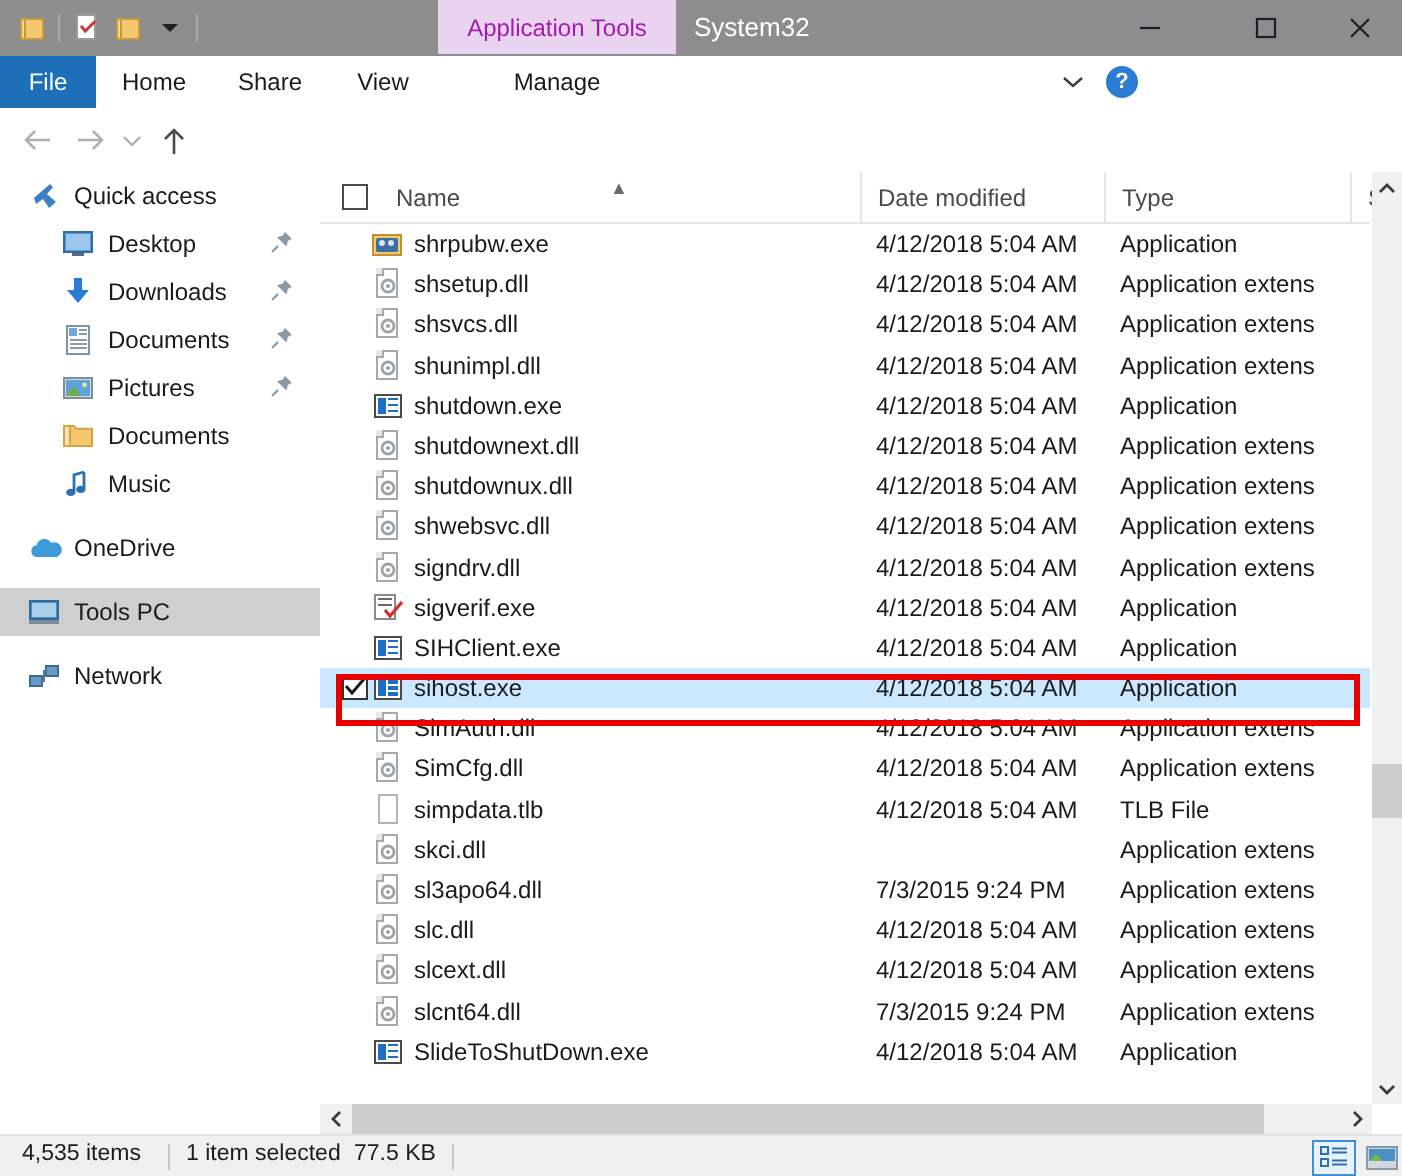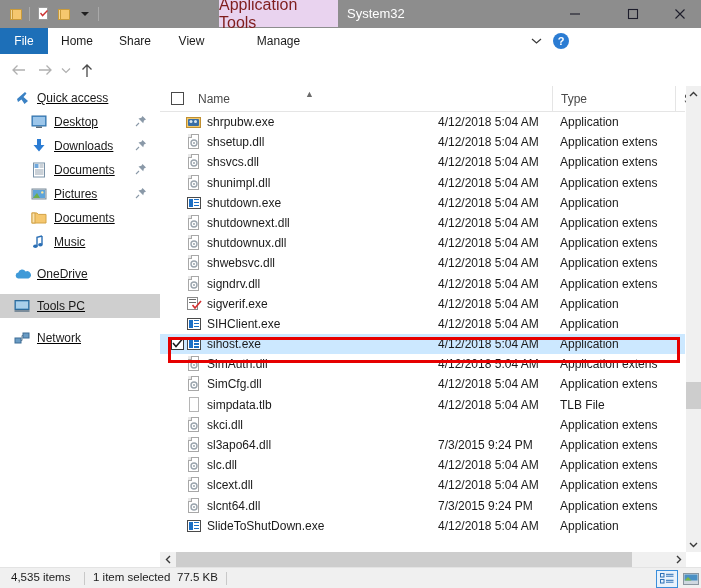--- a/index.html
+++ b/index.html
@@ -19,21 +19,21 @@
   .folder-ico{width:13px;height:13px;position:relative;}
   .folder-ico:before{content:"";position:absolute;left:0;top:1px;width:12px;height:11px;
      background:#f5c76e;border:1px solid #c99a3a;border-radius:0 1px 1px 0;box-sizing:border-box;}
   .folder-ico:after{content:"";position:absolute;left:0;top:1px;width:3px;height:11px;
      background:#f0d79a;border:1px solid #c99a3a;box-sizing:border-box;}
   .prop-ico{width:13px;height:14px;position:relative;}
   .prop-ico .pg{position:absolute;left:1px;top:0;width:10px;height:13px;background:#fff;border:1px solid #9a9a9a;box-sizing:border-box;}
   .prop-ico .ck{position:absolute;left:3px;top:3px;width:8px;height:7px;}
   .caret-dn{width:0;height:0;border-left:4px solid transparent;border-right:4px solid transparent;border-top:4px solid #1f1f1f;}
   .ctx-tab{position:absolute;left:219px;top:0;width:119px;height:27px;background:#e9d3ef;
-     display:flex;align-items:center;justify-content:center;font-size:16px;color:#7f1d1d;}
+     display:flex;align-items:center;justify-content:center;font-size:12px;color:#a21caf;}
   .win-title{position:absolute;left:347px;top:0;height:27px;display:flex;align-items:center;
      font-size:13px;color:#fff;}
   .wctl{position:absolute;top:0;width:46px;height:28px;display:flex;align-items:center;justify-content:center;}
   .wctl svg{display:block;}
 
   
   .ribbon{position:absolute;left:0;top:28px;width:573px;height:26px;background:#fff;border-bottom:2px solid #8b5cf6;}
   .rb-file{position:absolute;left:0;top:0;width:48px;height:26px;background:#1d6fb8;color:#fff;
      display:flex;align-items:center;justify-content:center;font-size:12px;}
   .rb-tab{position:absolute;top:0;height:26px;display:flex;align-items:center;justify-content:center;
@@ -55,21 +55,21 @@
   .dbl-chev{font-size:11px;color:#3a3a3a;padding:0 4px 0 2px;}
   .addr-ico{width:13px;height:14px;margin:0 4px 0 5px;position:relative;flex:none;}
   .addr-dd{position:absolute;right:24px;top:0;width:20px;height:21px;display:flex;align-items:center;justify-content:center;}
   .addr-rf{position:absolute;right:2px;top:0;width:20px;height:21px;display:flex;align-items:center;justify-content:center;}
   .search-box{position:absolute;left:466px;top:58px;width:229px;height:23px;border:1px solid #cdcdcd;background:#fff;
      display:flex;align-items:center;box-sizing:border-box;}
   .search-ph{font-size:12px;color:#6e6e6e;padding-left:9px;}
   .search-ico{position:absolute;right:6px;top:4px;}
 
   
-  .navpane{position:absolute;left:0;top:86px;width:160px;height:466px;background:#fff;overflow:hidden;text-decoration:underline;}
+  .navpane{position:absolute;left:0;top:86px;width:160px;height:466px;background:#fff;overflow:hidden;}
   .nav-item{position:relative;height:24px;display:flex;align-items:center;font-size:12px;color:#1b1b1b;cursor:default;}
   .nav-item.sel{background:#cfcfcf;}
   .nav-ico{width:16px;height:16px;margin-right:7px;flex:none;position:relative;}
   .pin{position:absolute;right:12px;top:5px;width:13px;height:13px;}
   .nav-l0{padding-left:14px;}
   .nav-l1{padding-left:31px;}
   .nav-gap{height:8px;}
 
   
   .content{position:absolute;left:160px;top:86px;width:541px;height:466px;background:#fff;}
@@ -345,20 +345,21 @@
           </svg></span>
         <span>Network</span>
       </div>
     </div>
 
   <div class="content">
     <div class="colhdr">
       <div class="hdr-check"></div>
       <div class="sortcaret">▲</div>
       <div class="col first" style="left:30px;width:248px;">Name</div>
+      <div class="col" style="left:270px;width:122px;">Date modified</div>
       <div class="col" style="left:392px;width:123px;">Type</div>
       <div class="col" style="left:515px;width:26px;">Si</div>
     </div>
     <div class="rows" id="filerows">
         <div class="row">
           <span class="r-ico"><span class="ico-shr"><span class="fb"></span><span class="ppl"></span><svg width="16" height="16" viewBox="0 0 16 16" style="position:absolute;left:0;top:0">
                 <circle cx="5" cy="7.5" r="1.5" fill="#d9e6f2"></circle>
                 <circle cx="9.5" cy="7.5" r="1.5" fill="#d9e6f2"></circle>
               </svg></span></span>
           <span class="r-name">shrpubw.exe</span>

